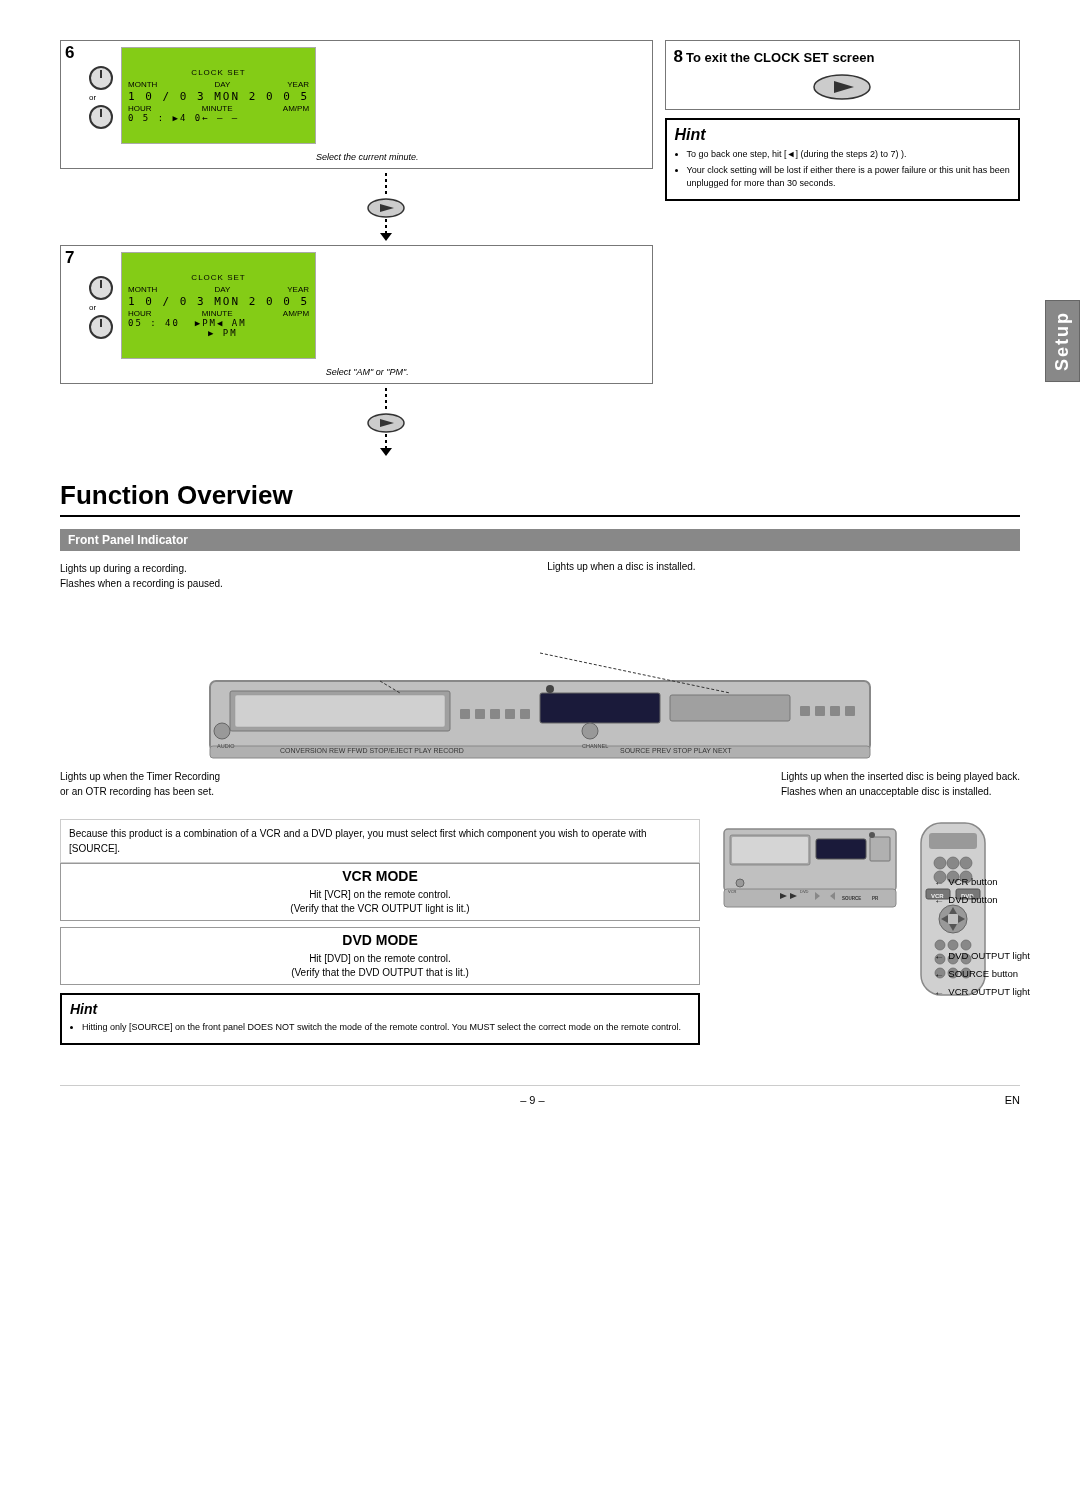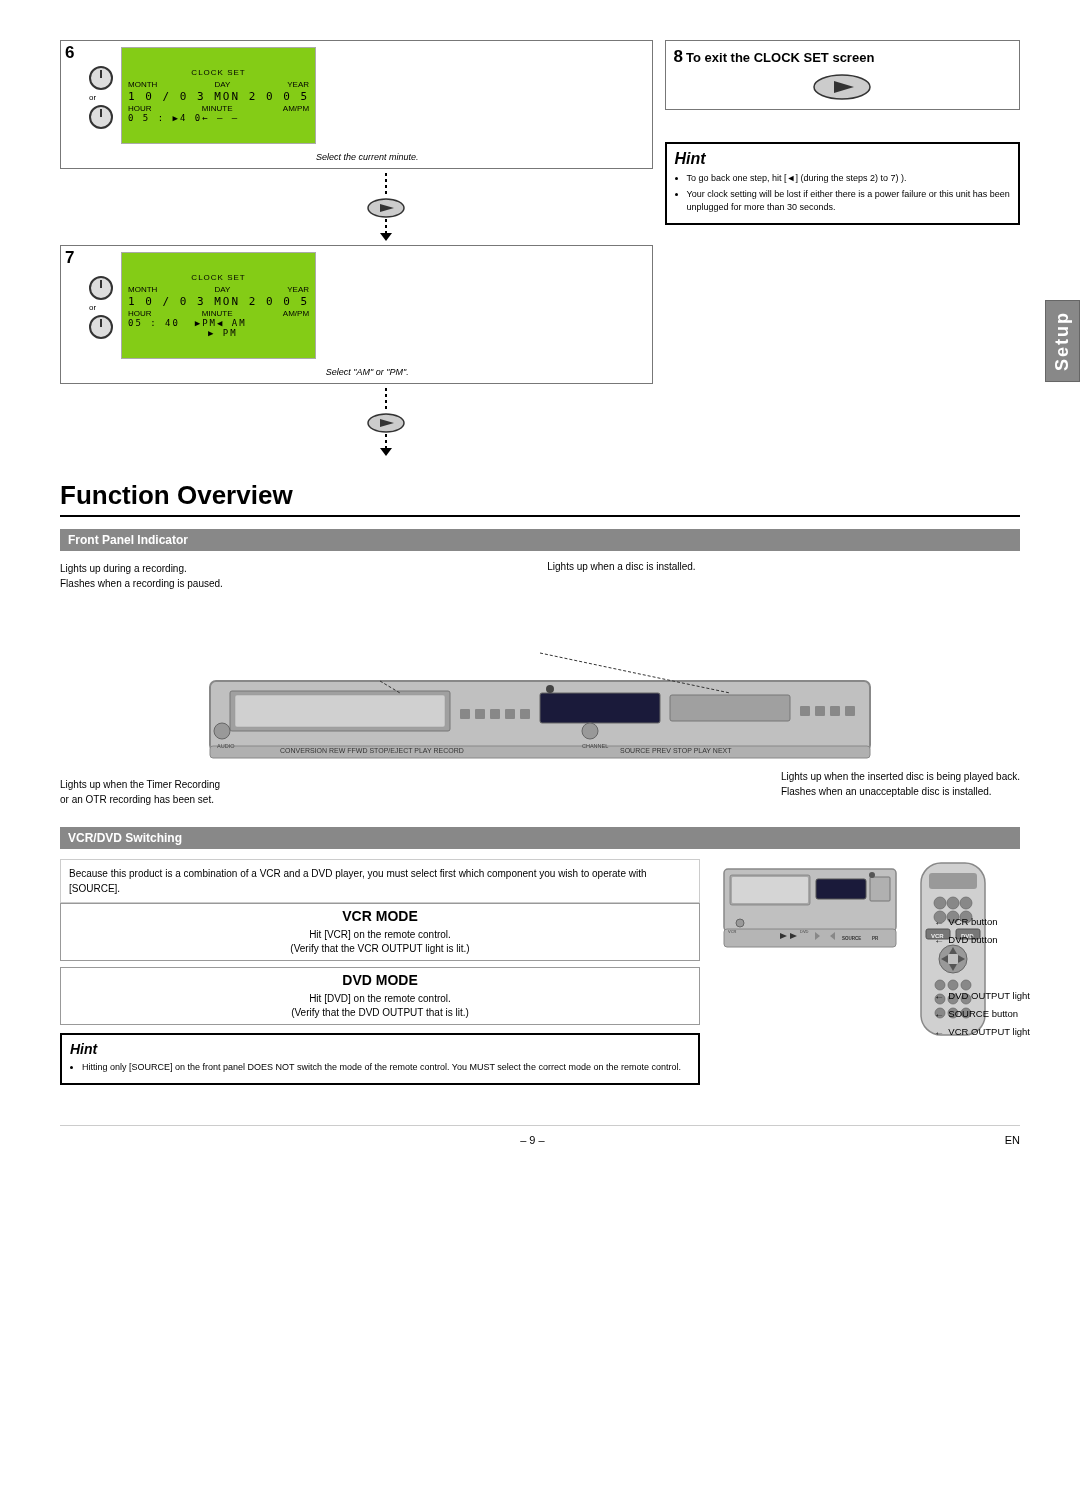--- a/index.html
+++ b/index.html
@@ -70,21 +70,21 @@
       margin-top: 60px;
       width: 100%;
       display: flex;
       justify-content: center;
     }
     .annotation-bottom-left {
       font-size: 10px;
       line-height: 1.5;
       max-width: 230px;
       float: left;
-      margin-top: 16px;
+      margin-top: 8px;
     }
     .annotation-bottom-right {
       font-size: 10px;
       line-height: 1.5;
       max-width: 380px;
       float: right;
       margin-top: 8px;
     }
     .clearfix::after { content: ''; display: table; clear: both; }
 
@@ -225,21 +225,21 @@
       left: 50%;
       transform: translateX(-50%);
       width: 2px;
       height: 8px;
       background: #333;
     }
     .step8-inner {
       border: 1px solid #777;
       padding: 6px 8px;
       flex: 0 0 auto;
-      margin-bottom: 24px;
+      margin-bottom: 0;
     }
     .step8-num {
       font-size: 17px;
       font-weight: bold;
     }
     .step8-text {
       font-size: 13px;
       font-weight: bold;
       line-height: 1.3;
       display: inline;
@@ -489,21 +489,20 @@
       <div>or an OTR recording has been set.</div>
     </div>
     <div class="annotation-bottom-right">
       <div>Lights up when the inserted disc is being played back.</div>
       <div>Flashes when an unacceptable disc is installed.</div>
     </div>
   </div>
 </div>
 
 <div class="vcr-dvd-section">
-  <div class="section-header">VCR/DVD Switching</div>
   <div class="bottom-two-col">
 
     <div class="bottom-left-col">
       <div class="intro-text">Because this product is a combination of a VCR and a DVD player, you must select first which component you wish to operate with [SOURCE].</div>
 
       <div class="mode-box">
         <div class="mode-title">VCR MODE</div>
         <div class="mode-desc">
           <div>Hit [VCR] on the remote control.</div>
           <div>(Verify that the VCR OUTPUT light is lit.)</div>

